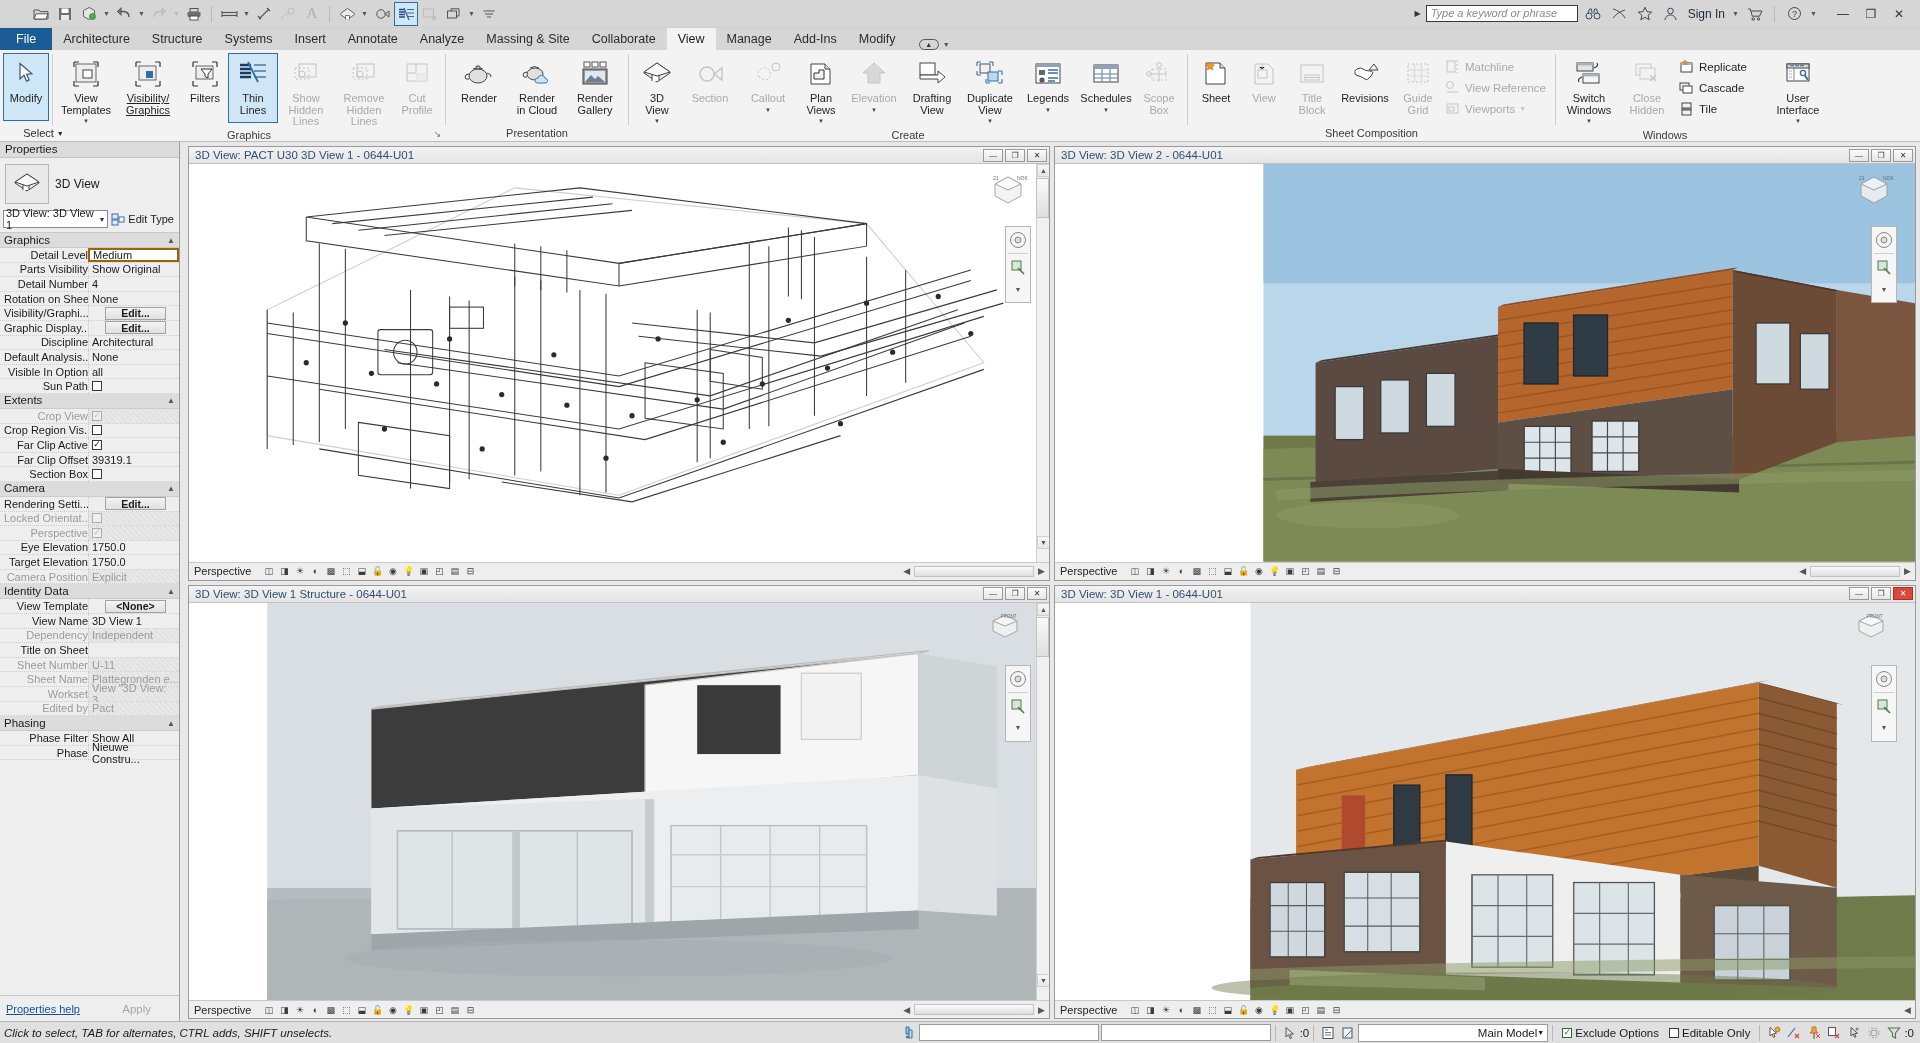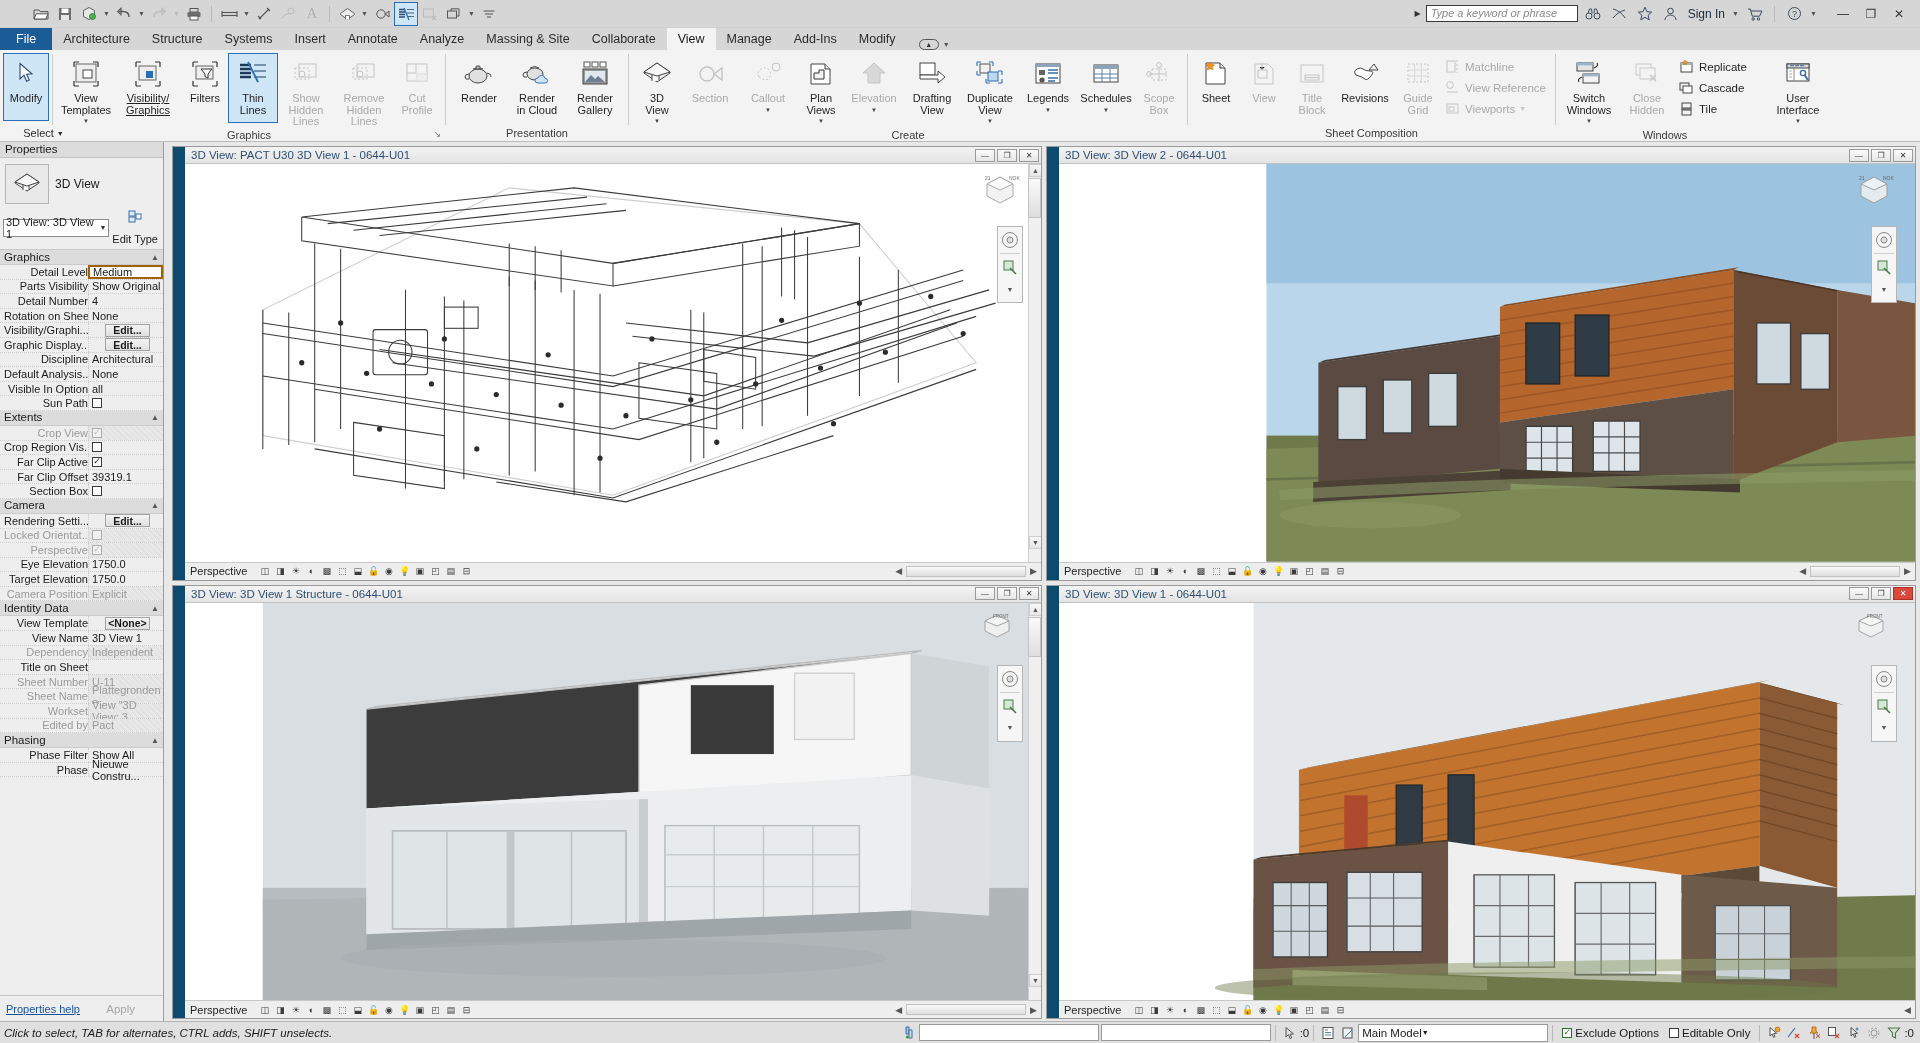--- a/index.html
+++ b/index.html
@@ -85,35 +85,35 @@
   }
   .btn-sm.dis { color: #a9a9a9; }
   .btn-sm .ico { width: 17px; height: 17px; display:flex;align-items:center;justify-content:center; }
   .col-sm { display: flex; flex-direction: column; justify-content: flex-start; padding-top: 2px; }
   .sel-drop { font-size: 11px; color: #2b2b2b; display: flex; align-items: center; gap: 3px; margin-left: 35px; }
 
   
   .body { flex: 1; display: flex; min-height: 0; background: #e8e8e8; }
 
   
-  .props { width: 164px; background: #eeeeee; border-right: 1px solid #9c9c9c; display: flex; flex-direction: column; flex: none; }
+  .props { width: 180px; background: #eeeeee; border-right: 1px solid #9c9c9c; display: flex; flex-direction: column; flex: none; }
   .props-title {
     height: 16px; background: #dcdcdc; font-size: 11.5px; padding: 1px 5px; color: #1a1a1a;
     border-bottom: 1px solid #c4c4c4;
   }
   .props-head { display: flex; align-items: center; gap: 6px; padding: 6px 5px; background: #eeeeee; }
   .props-thumb { width: 44px; height: 40px; background: #e9e9e9; border: 1px solid #b5b5b5; display:flex;align-items:center;justify-content:center; }
   .props-head-lbl { font-size: 12px; }
   .type-row { display: flex; align-items: center; gap: 3px; padding: 0 3px 4px 3px; }
   .type-sel {
     flex: 1; height: 18px; background: #fff; border: 1px solid #8b8b8b; font-size: 11px;
     display: flex; align-items: center; padding: 0 2px; justify-content: space-between;
   }
   .type-sel .cv { font-size: 7px; color: #333; }
-  .edit-type { display: flex; align-items: center; gap: 10px; font-size: 11px; padding-right: 2px; flex-direction: column; }
+  .edit-type { display: flex; align-items: center; gap: 3px; font-size: 11px; padding-right: 2px; }
 
   .prop-scroll { flex: 1; overflow: hidden; border-top: 1px solid #c9c9c9; }
   .grp { background: #dcdcdc; font-size: 11.5px; padding: 0px 4px; height: 15px; line-height: 15px;
         border-bottom: 1px solid #cbcbcb; display:flex; justify-content: space-between; align-items:center;}
   .grp .arw { font-size: 8px; color: #555; }
   .prow { display: flex; height: 14.6px; font-size: 11px; border-bottom: 1px dotted #cdcdcd; align-items: center; }
   .pname { width: 88px; padding-left: 4px; white-space: nowrap; overflow: hidden; color: #1a1a1a; text-align: right; }
   .pname.dis { color: #9a9a9a; }
   .pval { flex: 1; padding-left: 3px; border-left: 1px dotted #cdcdcd; height: 100%; display: flex; align-items: center; }
   .pval.dis { color: #9a9a9a; background: repeating-linear-gradient(45deg,#e8e8e8,#e8e8e8 2px,#e2e2e2 2px,#e2e2e2 4px); }
@@ -122,21 +122,21 @@
   .cbx.dis { border-color: #adadad; color: #bbb; background: #efefef; }
   .pbtn { flex:1; margin: 0 13px; height: 13px; background: linear-gradient(#f4f4f4,#e0e0e0); border: 1px solid #a2a2a2;
           font-size: 10.5px; display:flex;align-items:center;justify-content:center;font-weight:bold; }
   .props-foot { height: 26px; display: flex; align-items: center; justify-content: space-between; padding: 0 6px; border-top: 1px solid #c4c4c4; }
   .phelp { font-size: 11px; color: #14519c; text-decoration: underline; }
   .papply { font-size: 11.5px; color: #a6a6a6; padding-right: 22px; }
 
   
   .views { flex: 1; background: #e8e8e8; padding: 4px 4px 2px 8px; display: grid;
            grid-template-columns: 1fr 1fr; grid-template-rows: 1fr 1fr; gap: 4px; min-width: 0; }
-  .vwin { border: 1px solid #9a9a9a; background: #0c4a6e; display: flex; flex-direction: column; min-width: 0; min-height: 0; padding-left: 12px; }
+  .vwin { border: 1px solid #9a9a9a; background: #ffffff; display: flex; flex-direction: column; min-width: 0; min-height: 0; }
   .vtitle {
     height: 17px; background: linear-gradient(#f3f3f3,#e4e4e4); display: flex; align-items: center;
     font-size: 11.5px; color: #2f4f72; padding-left: 6px; border-bottom: 1px solid #c2c2c2;
   }
   .vtitle .caps { margin-left: auto; display: flex; gap: 2px; padding-right: 2px; }
   .vcap { width: 20px; height: 13px; border: 1px solid #9a9a9a; background: linear-gradient(#fbfbfb,#e6e6e6);
           display:flex;align-items:center;justify-content:center; font-size: 8px; color: #333; }
   .vcap.close-active { background: #d94a3d; border-color: #b03025; color: #fff; }
   .vcanvas { flex: 1; position: relative; overflow: hidden; background: #fff; min-height: 0; }
   .vscroll-v { position: absolute; right: 0; top: 0; bottom: 0; width: 13px; background: #f0f0f0; border-left: 1px solid #cfcfcf; }
@@ -163,21 +163,21 @@
   
   .statusbar {
     height: 22px; background: #e0e0e0; border-top: 1px solid #b4b4b4; display: flex; align-items: center;
     font-size: 11.5px; flex: none; padding-left: 4px; gap: 0;
   }
   .sb-msg { color: #1a1a1a; font-style: italic; }
   .sb-grow { flex: 1; }
   .sb-box { height: 17px; background: #fff; border: 1px solid #9a9a9a; }
   .sb-ico { width: 20px; display:flex;align-items:center;justify-content:center; font-size: 11px; color:#3c4a5c; }
   .sb-sel { height: 18px; width: 190px; background: #fff; border: 1px solid #9a9a9a; font-size: 11.5px;
-            display: flex; align-items: center; padding: 2px 3px; justify-content: flex-start; }
+            display: flex; align-items: center; padding: 2px 3px; justify-content: flex-end; }
   .sb-chk { display: flex; align-items: center; gap: 3px; font-size: 11.5px; padding: 0 5px; }
   .sb-sep { width: 1px; height: 16px; background: #b9b9b9; margin: 0 4px; }
   svg { display: block; }
 </style>
 </head>
 <body>
 
 <div class="app">
 
   <div class="titlebar">

